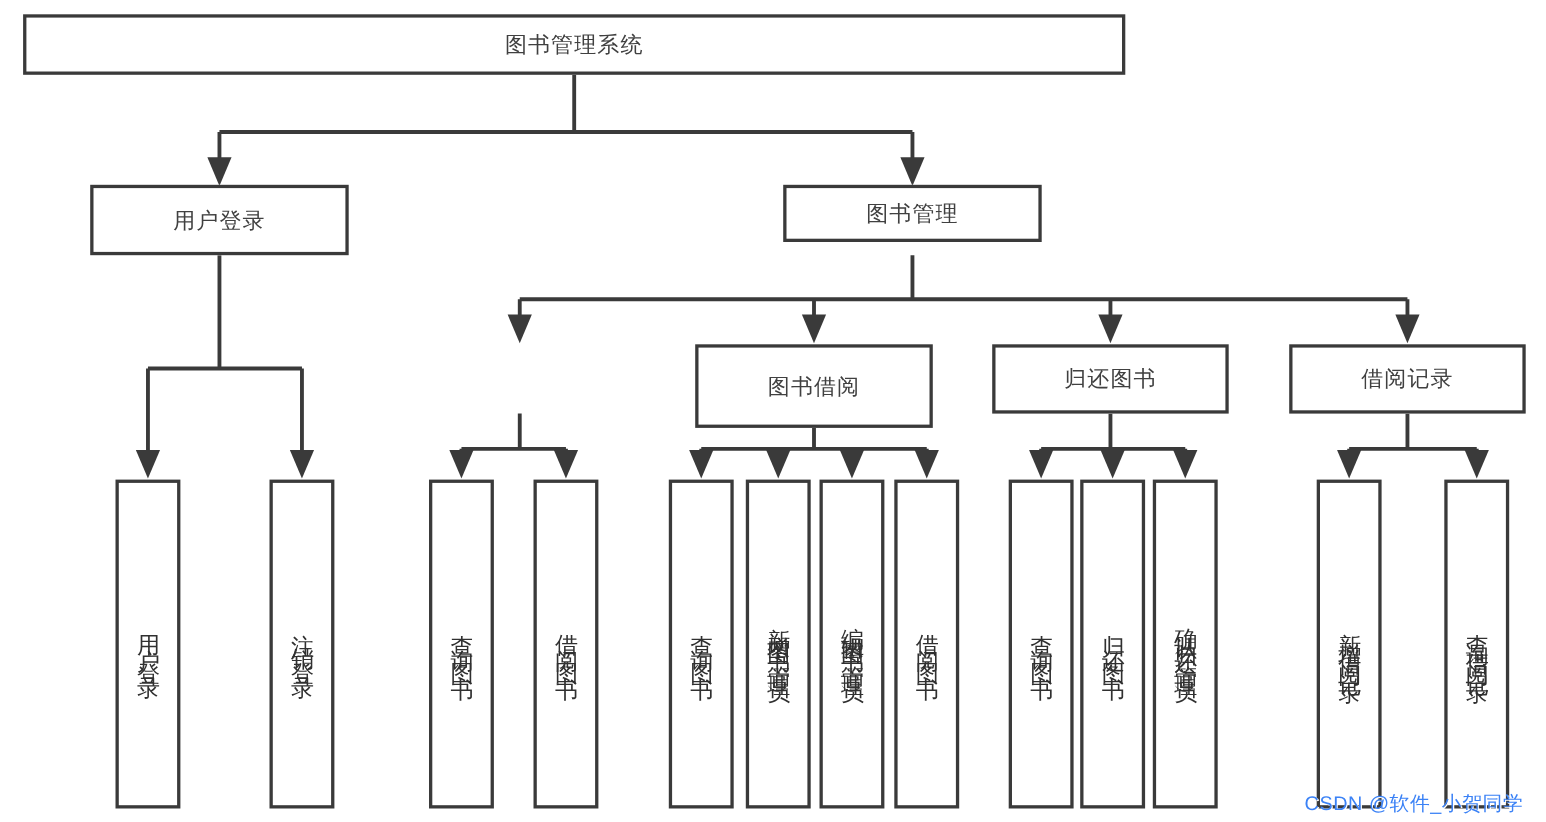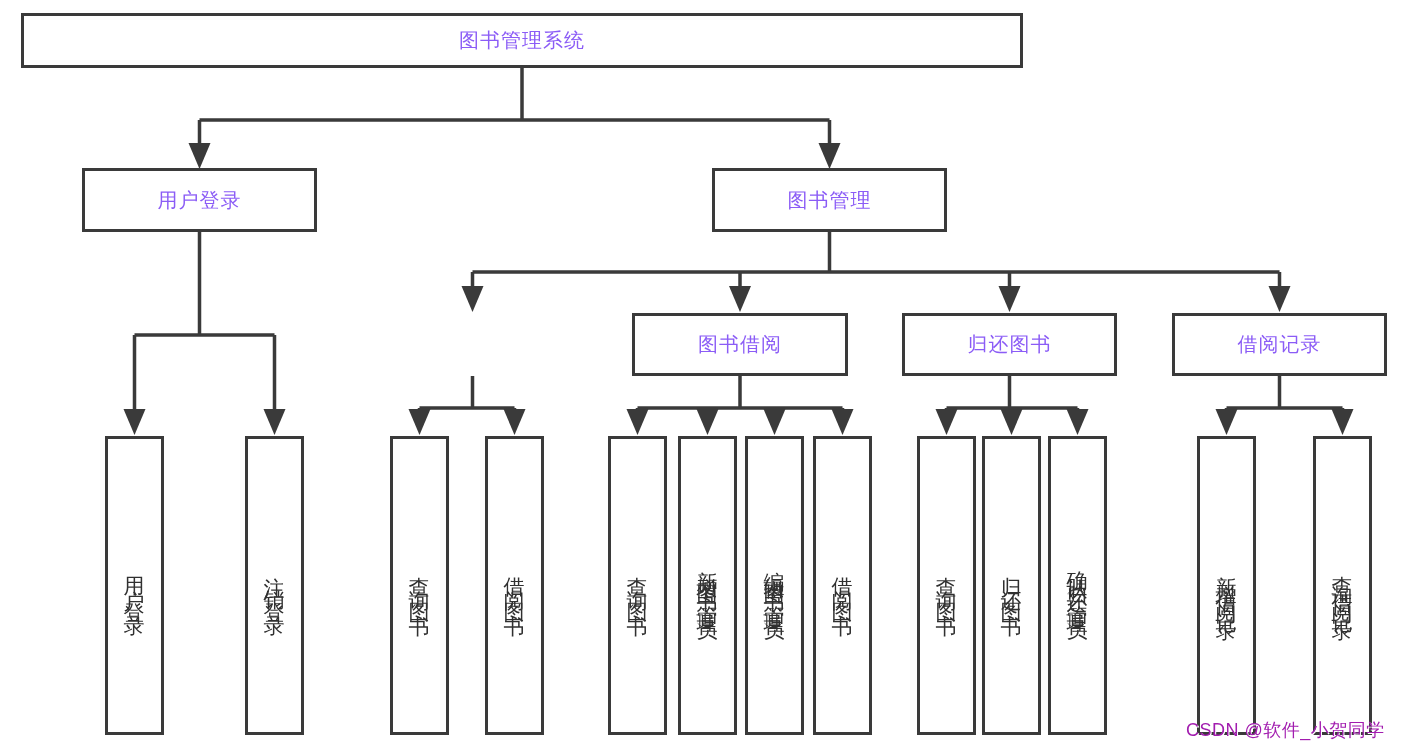--- a/index.html
+++ b/index.html
@@ -24,21 +24,21 @@
     pointer-events: none;
   }
   .node {
     position: absolute;
     box-sizing: border-box;
     background: #ffffff;
     border: 3px solid #3a3a3a;
     display: flex;
     align-items: center;
     justify-content: center;
-    color: #8b5cf6;
+    color: #404040;
     font-size: 20px;
     letter-spacing: 1px;
     white-space: nowrap;
   }
   .leaf {
     position: absolute;
     box-sizing: border-box;
     top: 436px;
     width: 59px;
     height: 299px;
@@ -56,21 +56,21 @@
     line-height: 1;
   }
   .sp-wide  { letter-spacing: 13px; }
   .sp-med   { letter-spacing: 9px;  }
   .sp-tight { letter-spacing: 7px;  }
   #watermark {
     position: absolute;
     left: 1186px;
     top: 718px;
     font-size: 18px;
-    color: #a21caf;
+    color: #3b82f6;
     letter-spacing: 0.5px;
     text-shadow: 1px 1px 0 #ffffff;
     white-space: nowrap;
   }
 </style>
 </head>
 <body>
 
 <div id="stage">
 
@@ -117,23 +117,23 @@
       <polygon points="1066.5,409 1088.5,409 1077.5,435"></polygon>
 
       <polygon points="1215.5,409 1237.5,409 1226.5,435"></polygon>
       <polygon points="1331.5,409 1353.5,409 1342.5,435"></polygon>
     </g>
   </svg>
 
   <div class="node" style="left:21px; top:13px; width:1002px; height:55px;">图书管理系统</div>
 
   <div class="node" style="left:82px; top:168px; width:235px; height:64px;">用户登录</div>
-  <div class="node" style="left:712px; top:168px; width:235px; height:64px;">图书管理</div>
+  <div class="node" style="left:712px; top:168px; width:235px; height:52px;">图书管理</div>
 
-  <div class="node" style="left:632px; top:313px; width:216px; height:63px;">图书借阅</div>
+  <div class="node" style="left:632px; top:313px; width:216px; height:76px;">图书借阅</div>
   <div class="node" style="left:902px; top:313px; width:215px; height:63px;">归还图书</div>
   <div class="node" style="left:1172px; top:313px; width:215px; height:63px;">借阅记录</div>
 
   <div class="leaf" style="left:105px;">
     <span class="vtext sp-wide">用户登录</span>
   </div>
   <div class="leaf" style="left:245px;">
     <span class="vtext sp-wide">注销登录</span>
   </div>
 

